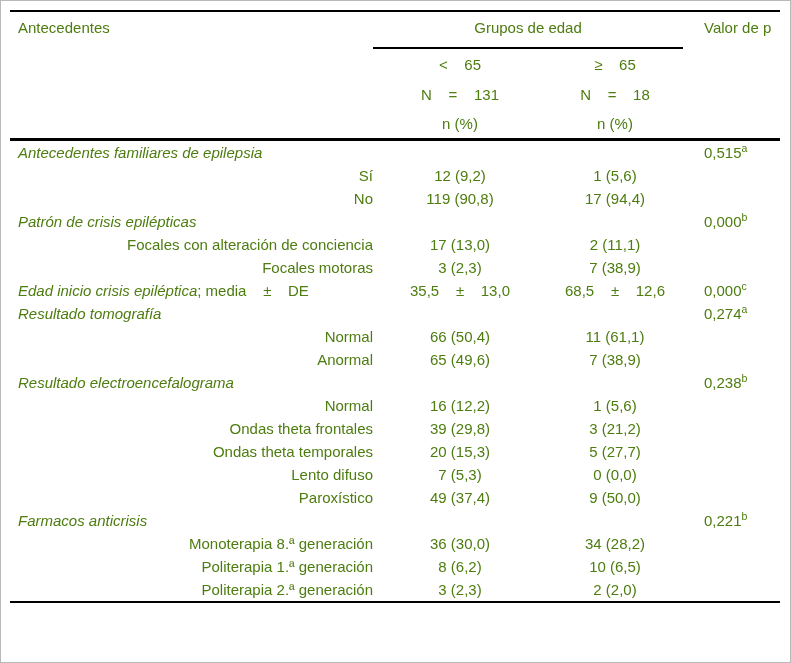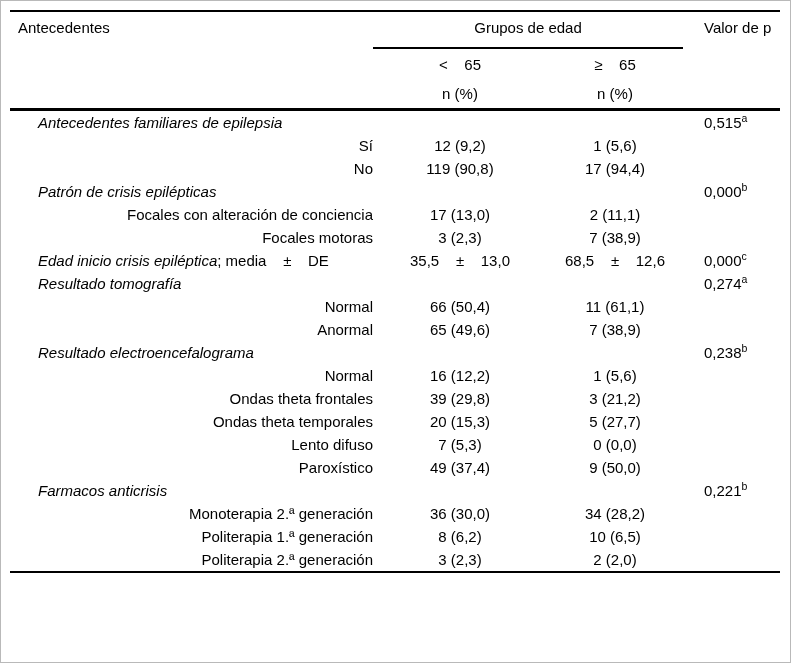--- a/index.html
+++ b/index.html
@@ -4,35 +4,35 @@
 <style>
   html,body { margin:0; padding:0; background:#fff; }
   .page {
     position:relative; width:791px; height:663px; box-sizing:border-box;
     background:#ffffff; border:1px solid #b9b9b9;
     font-family:"Liberation Sans","DejaVu Sans",sans-serif; color:#000;
   }
   table.tbl {
     width:770px; margin:9px 0 0 9px; border-collapse:collapse; table-layout:fixed;
     border-top:2px solid #000; border-bottom:2px solid #000;
-    font-size:15px; color:#000000;
+    font-size:15px; color:#4d7c0f;
   }
   td { padding:0; white-space:pre; overflow:hidden; }
   
   tr.h1 td { vertical-align:top; padding-top:7px; height:28px; }
   td.groups-cell { text-align:center; border-bottom:2px solid #000; }
   tr.hsub td { height:30px; vertical-align:middle; }
   tr.hlast td { height:29px; border-bottom:3px solid #000; }
   .colc { padding-left:10px;text-align:center; }
   .pcol { padding-left:21px; }
   
   tbody td { height:23px; vertical-align:middle; }
   td.lblcell { padding-left:8px; }
   td.lblcell.indent { padding-left:30px;text-align:right; }
-  .ital { font-style:italic;margin-left:20px; }
+  .ital { font-style:italic; }
   sup.fn { font-size:10.5px; line-height:0; vertical-align:super; letter-spacing:0; }
 </style>
 </head>
 <body>
 
 <div class="page">
   <table class="tbl">
     <colgroup>
       <col style="width:363px">
         <col style="width:164px">
@@ -42,20 +42,26 @@
     <thead>
       <tr class="h1">
         <td class="lblcell">Antecedentes</td>
         <td class="groups-cell" colspan="2">Grupos de edad</td>
         <td class="pcol">Valor de p</td>
       </tr>
       <tr class="hsub">
         <td></td>
         <td class="colc">&lt;    65</td>
         <td class="colc">≥    65</td>
+        <td></td>
+      </tr>
+      <tr class="hsub">
+        <td></td>
+        <td class="colc">N    =    131</td>
+        <td class="colc">N    =    18</td>
         <td></td>
       </tr>
       <tr class="hsub hlast">
         <td></td>
         <td class="colc">n (%)</td>
         <td class="colc">n (%)</td>
         <td></td>
       </tr>
     </thead>
     <tbody>
@@ -155,21 +161,21 @@
       <td class="colc">9 (50,0)</td>
       <td class="pcol"><span></span><sup class="fn"></sup></td>
     </tr>
         <tr>
       <td class="lblcell"><span class="ital">Farmacos anticrisis</span><span></span></td>
       <td class="colc"></td>
       <td class="colc"></td>
       <td class="pcol"><span>0,221</span><sup class="fn">b</sup></td>
     </tr>
         <tr>
-      <td class="lblcell indent"><span class="ital"></span><span>Monoterapia 2.ª generación</span></td>
+      <td class="lblcell indent"><span class="ital"></span><span>Monoterapia 8.ª generación</span></td>
       <td class="colc">36 (30,0)</td>
       <td class="colc">34 (28,2)</td>
       <td class="pcol"><span></span><sup class="fn"></sup></td>
     </tr>
         <tr>
       <td class="lblcell indent"><span class="ital"></span><span>Politerapia 1.ª generación</span></td>
       <td class="colc">8 (6,2)</td>
       <td class="colc">10 (6,5)</td>
       <td class="pcol"><span></span><sup class="fn"></sup></td>
     </tr>

